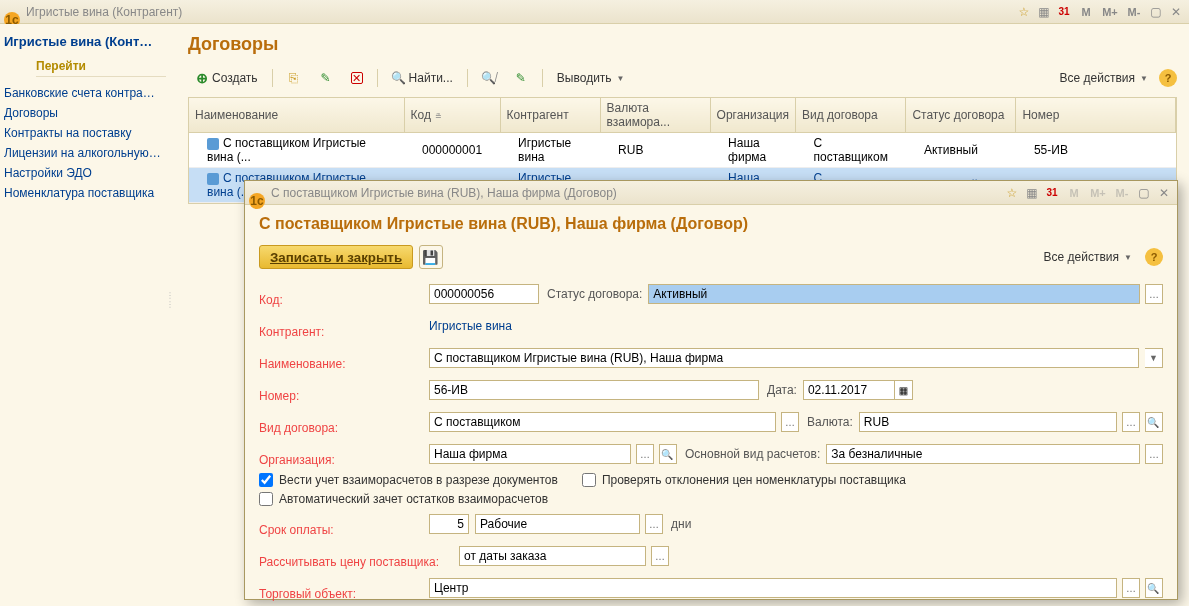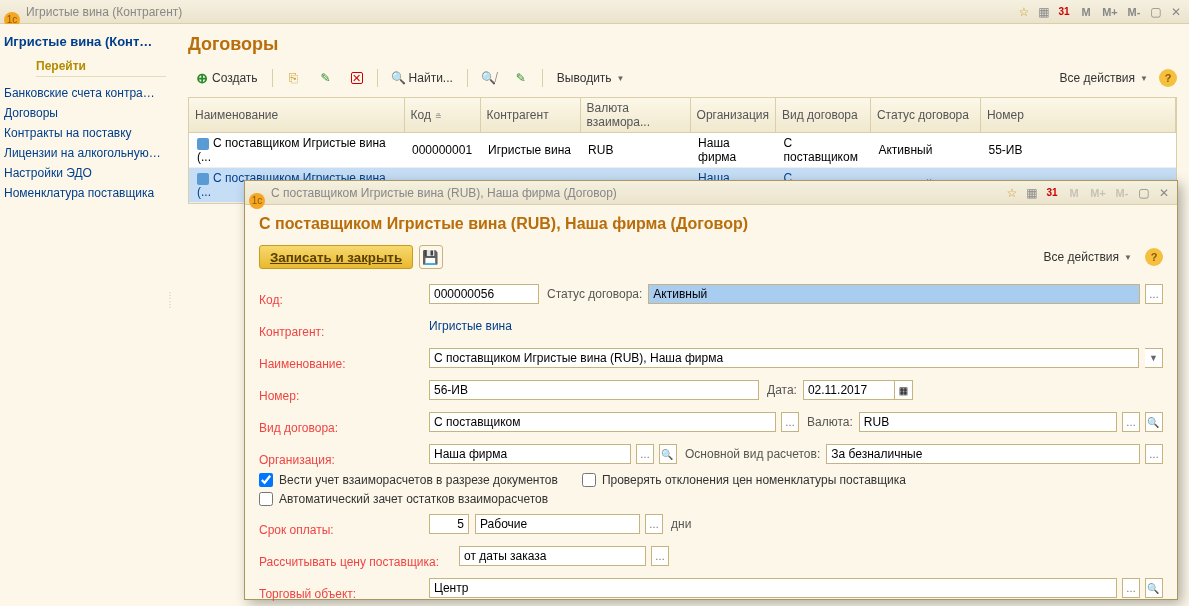--- a/index.html
+++ b/index.html
@@ -1,21 +1,21 @@
 <!DOCTYPE html>
 <html><head>
 <meta charset="utf-8">
 <style>
   * { box-sizing: border-box; margin: 0; padding: 0; }
   body { font-family: Arial, sans-serif; font-size: 12px; background: #fff; width: 1189px; height: 606px; position: relative; overflow: hidden; }
   
   
   .main-window { position: absolute; top: 0; left: 0; width: 1189px; height: 606px; background: #fcf7e8; }
   .titlebar { height: 24px; background: linear-gradient(#f5f0e0, #ebe3cc); display: flex; align-items: center; padding: 0 4px; border-bottom: 1px solid #d9cfa9; }
-  .titlebar-icon { width: 16px; height: 16px; background: #f5a623; border-radius: 50%; margin-right: 6px; display: inline-flex; align-items: center; justify-content: center; font-size: 10px; color: #8b5a00; font-weight: normal; margin-top: 16px; }
+  .titlebar-icon { width: 16px; height: 16px; background: #f5a623; border-radius: 50%; margin-right: 6px; display: inline-flex; align-items: center; justify-content: center; font-size: 12px; color: #8b5a00; font-weight: bold; margin-top: 16px; }
   .titlebar-text { color: #888; font-size: 12px; flex: 1; }
   .titlebar-controls { display: flex; gap: 2px; align-items: center; }
   .tb-btn { width: 18px; height: 18px; display: inline-flex; align-items: center; justify-content: center; cursor: pointer; color: #888; font-size: 12px; }
   .mem-btn { font-weight: bold; font-size: 11px; width: 22px; }
   
   
   .sidebar { position: absolute; top: 24px; left: 0; width: 170px; height: 566px; background: #fcf7e8; padding: 10px 4px; }
   .sidebar-title { color: #003f8f; font-weight: bold; font-size: 13px; margin-bottom: 10px; cursor: pointer; }
   .sidebar-section { color: #b38b00; font-weight: bold; font-size: 12px; border-bottom: 1px solid #e5dcc0; padding-bottom: 3px; margin-bottom: 6px; margin-left: 32px; }
   .sidebar-item { color: #003f8f; padding: 3px 0; cursor: pointer; white-space: nowrap; overflow: hidden; text-overflow: ellipsis; }
@@ -33,21 +33,21 @@
   .tbar-icon { width: 14px; height: 14px; display: inline-flex; align-items: center; justify-content: center; font-size: 12px; }
   .tbar-sep { width: 1px; height: 18px; background: #d9cfa9; margin: 0 3px; }
   .tbar-spacer { flex: 1; }
   .dropdown-arrow { font-size: 8px; margin-left: 2px; color: #666; }
   .help-btn { width: 18px; height: 18px; border-radius: 50%; background: #f5c040; color: #8b5a00; font-weight: bold; display: inline-flex; align-items: center; justify-content: center; cursor: pointer; font-size: 11px; }
   
   
   .table-wrap { border: 1px solid #d9cfa9; background: #fff; }
   .table { width: 100%; border-collapse: collapse; }
   .table th { background: linear-gradient(#fcf7e8, #f0e8ce); text-align: left; padding: 3px 6px; font-weight: normal; border-right: 1px solid #d9cfa9; border-bottom: 1px solid #d9cfa9; color: #555; font-size: 12px; position: relative; }
-  .table td { padding: 3px 8px; border-bottom: 1px solid #eee; font-size: 12px; }
+  .table td { padding: 3px 18px; border-bottom: 1px solid #eee; font-size: 12px; }
   .table tr.selected td { background: #c6def5; color: #003f8f; }
   .row-icon { width: 12px; height: 12px; display: inline-block; background: #5a9bd5; border-radius: 2px; margin-right: 4px; vertical-align: middle; }
   .sort-ind { font-size: 8px; color: #888; margin-left: 4px; }
   
   
   .dialog { position: absolute; top: 180px; left: 244px; width: 934px; height: 420px; background: #fcf7e8; border: 1px solid #a89860; box-shadow: 4px 4px 12px rgba(0,0,0,0.3); }
   .dlg-titlebar { height: 24px; background: linear-gradient(#f5f0e0, #ebe3cc); display: flex; align-items: center; padding: 0 4px; border-bottom: 1px solid #d9cfa9; }
   .dlg-titlebar-text { color: #888; font-size: 12px; flex: 1; }
   .dlg-body { padding: 10px 14px; }
   .dlg-title { color: #b96d0b; font-size: 16px; font-weight: bold; margin-bottom: 12px; }

